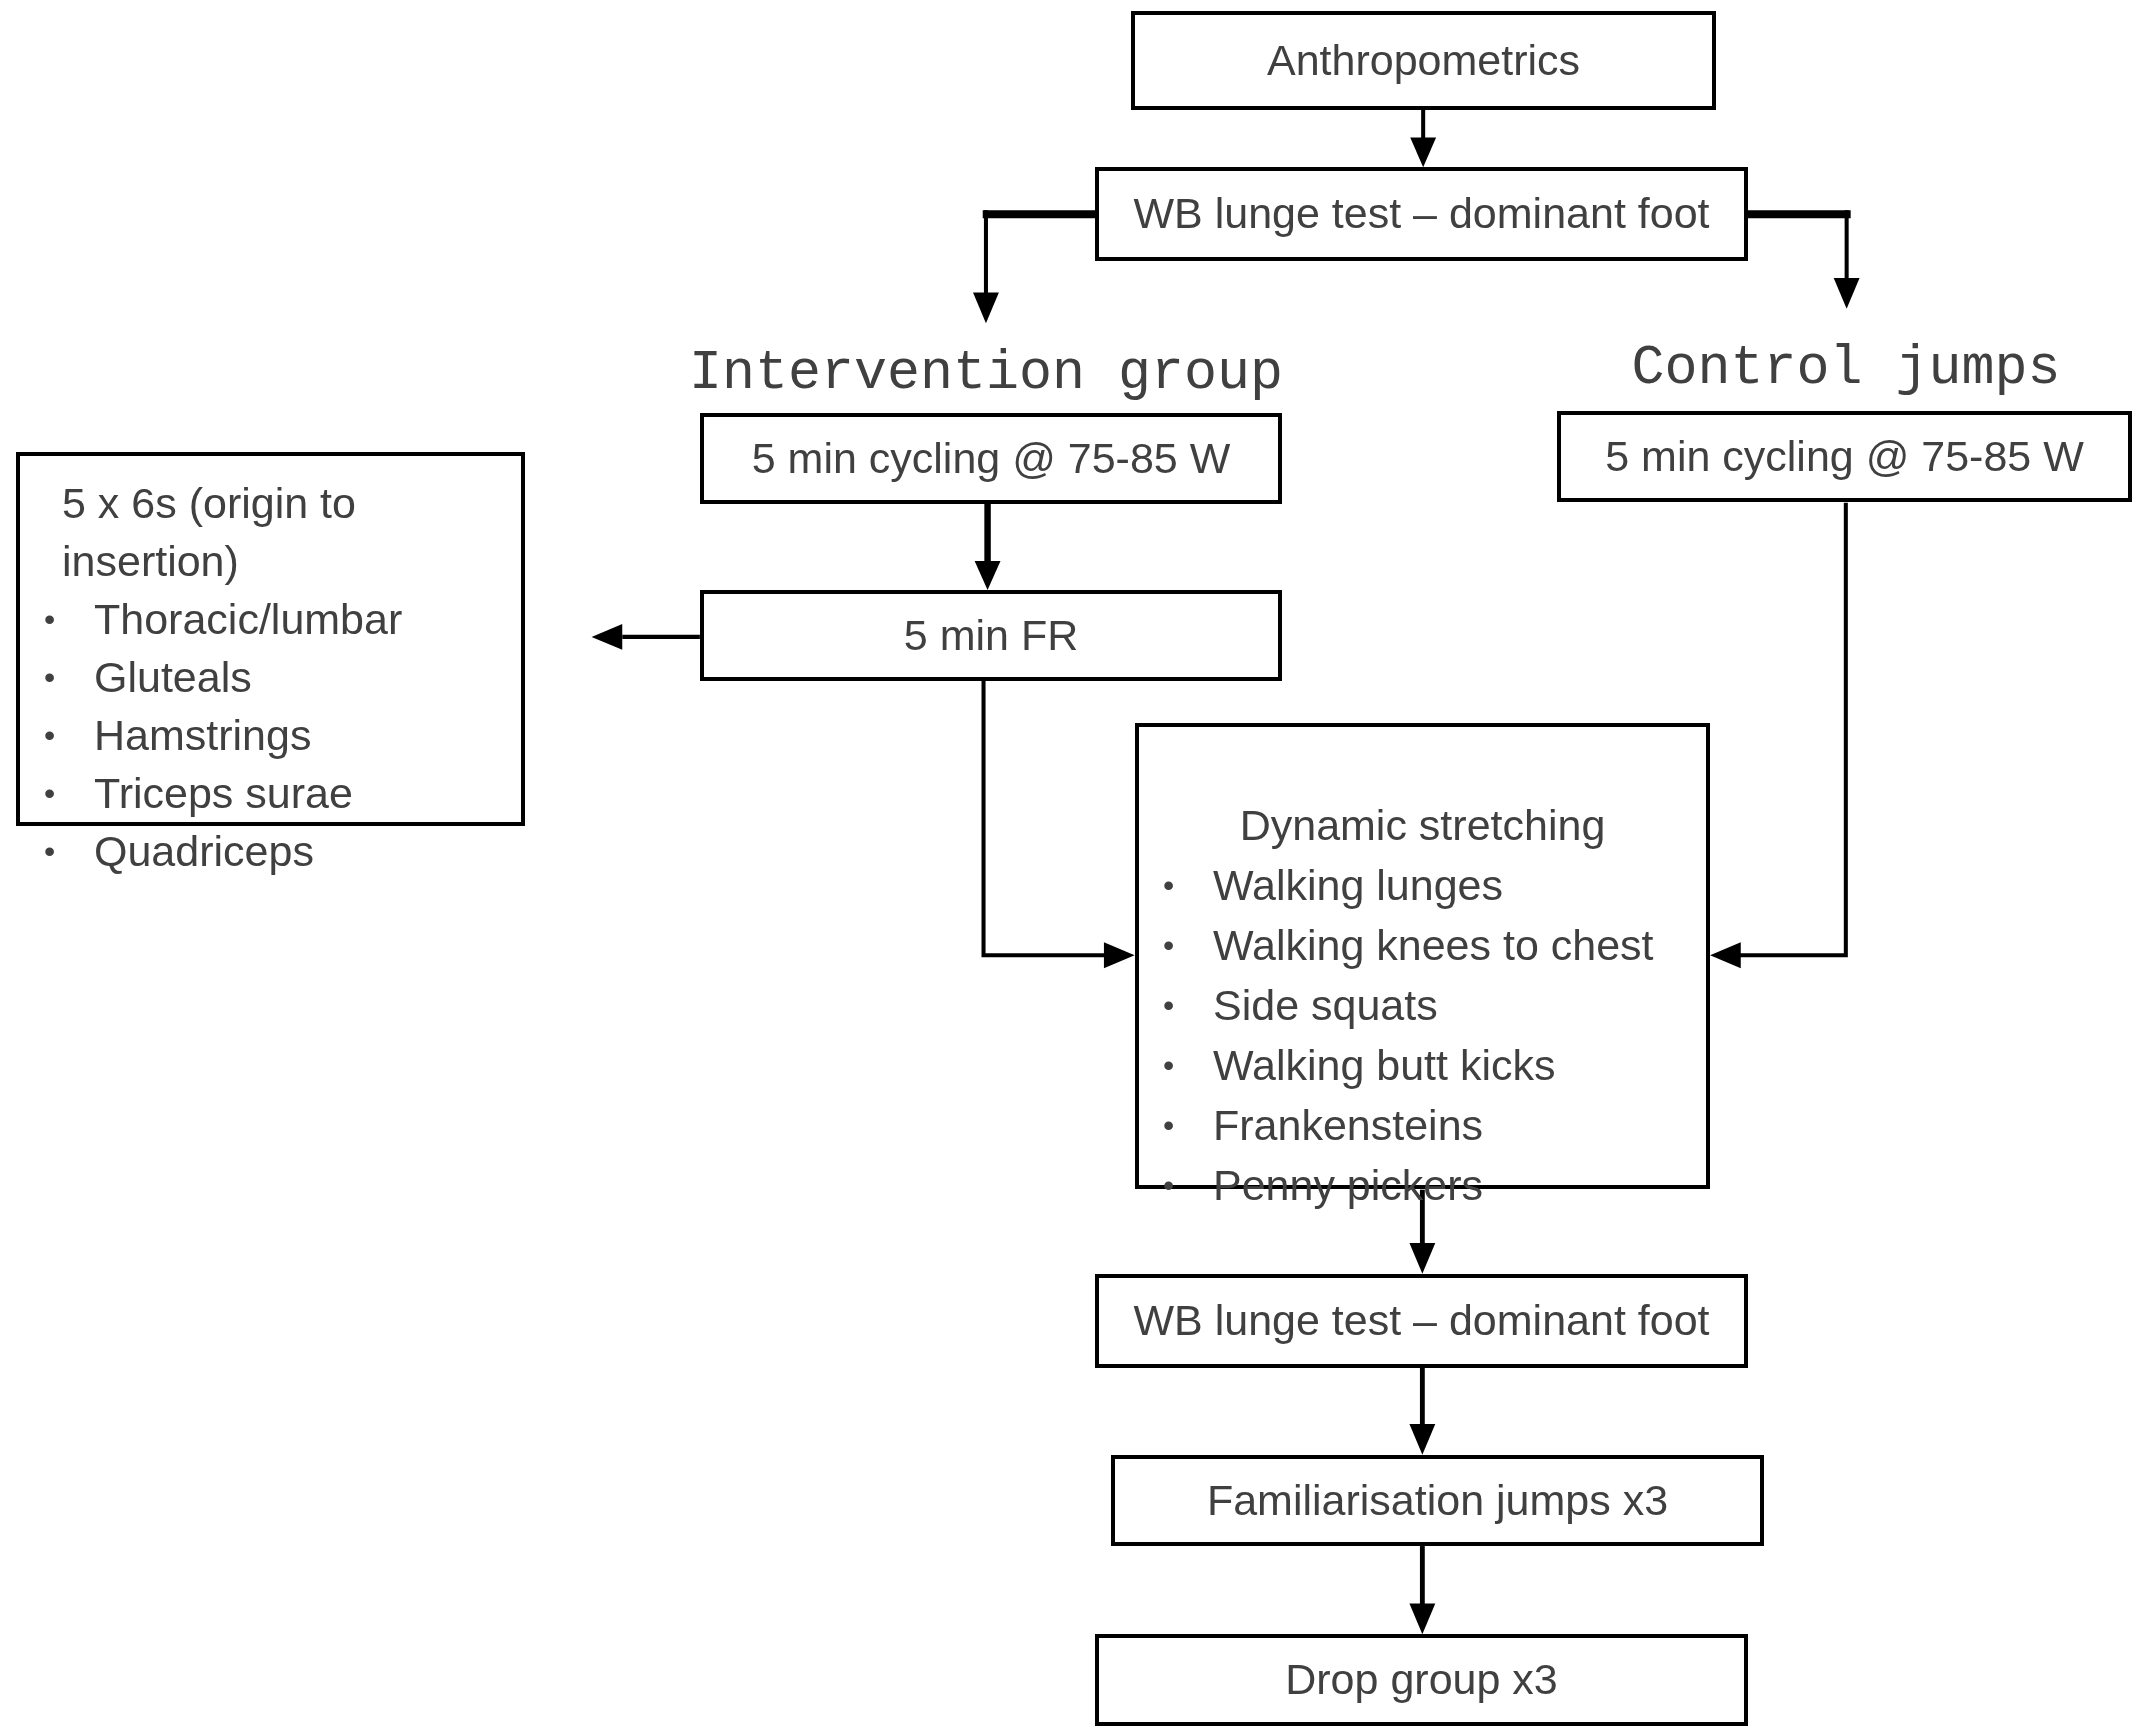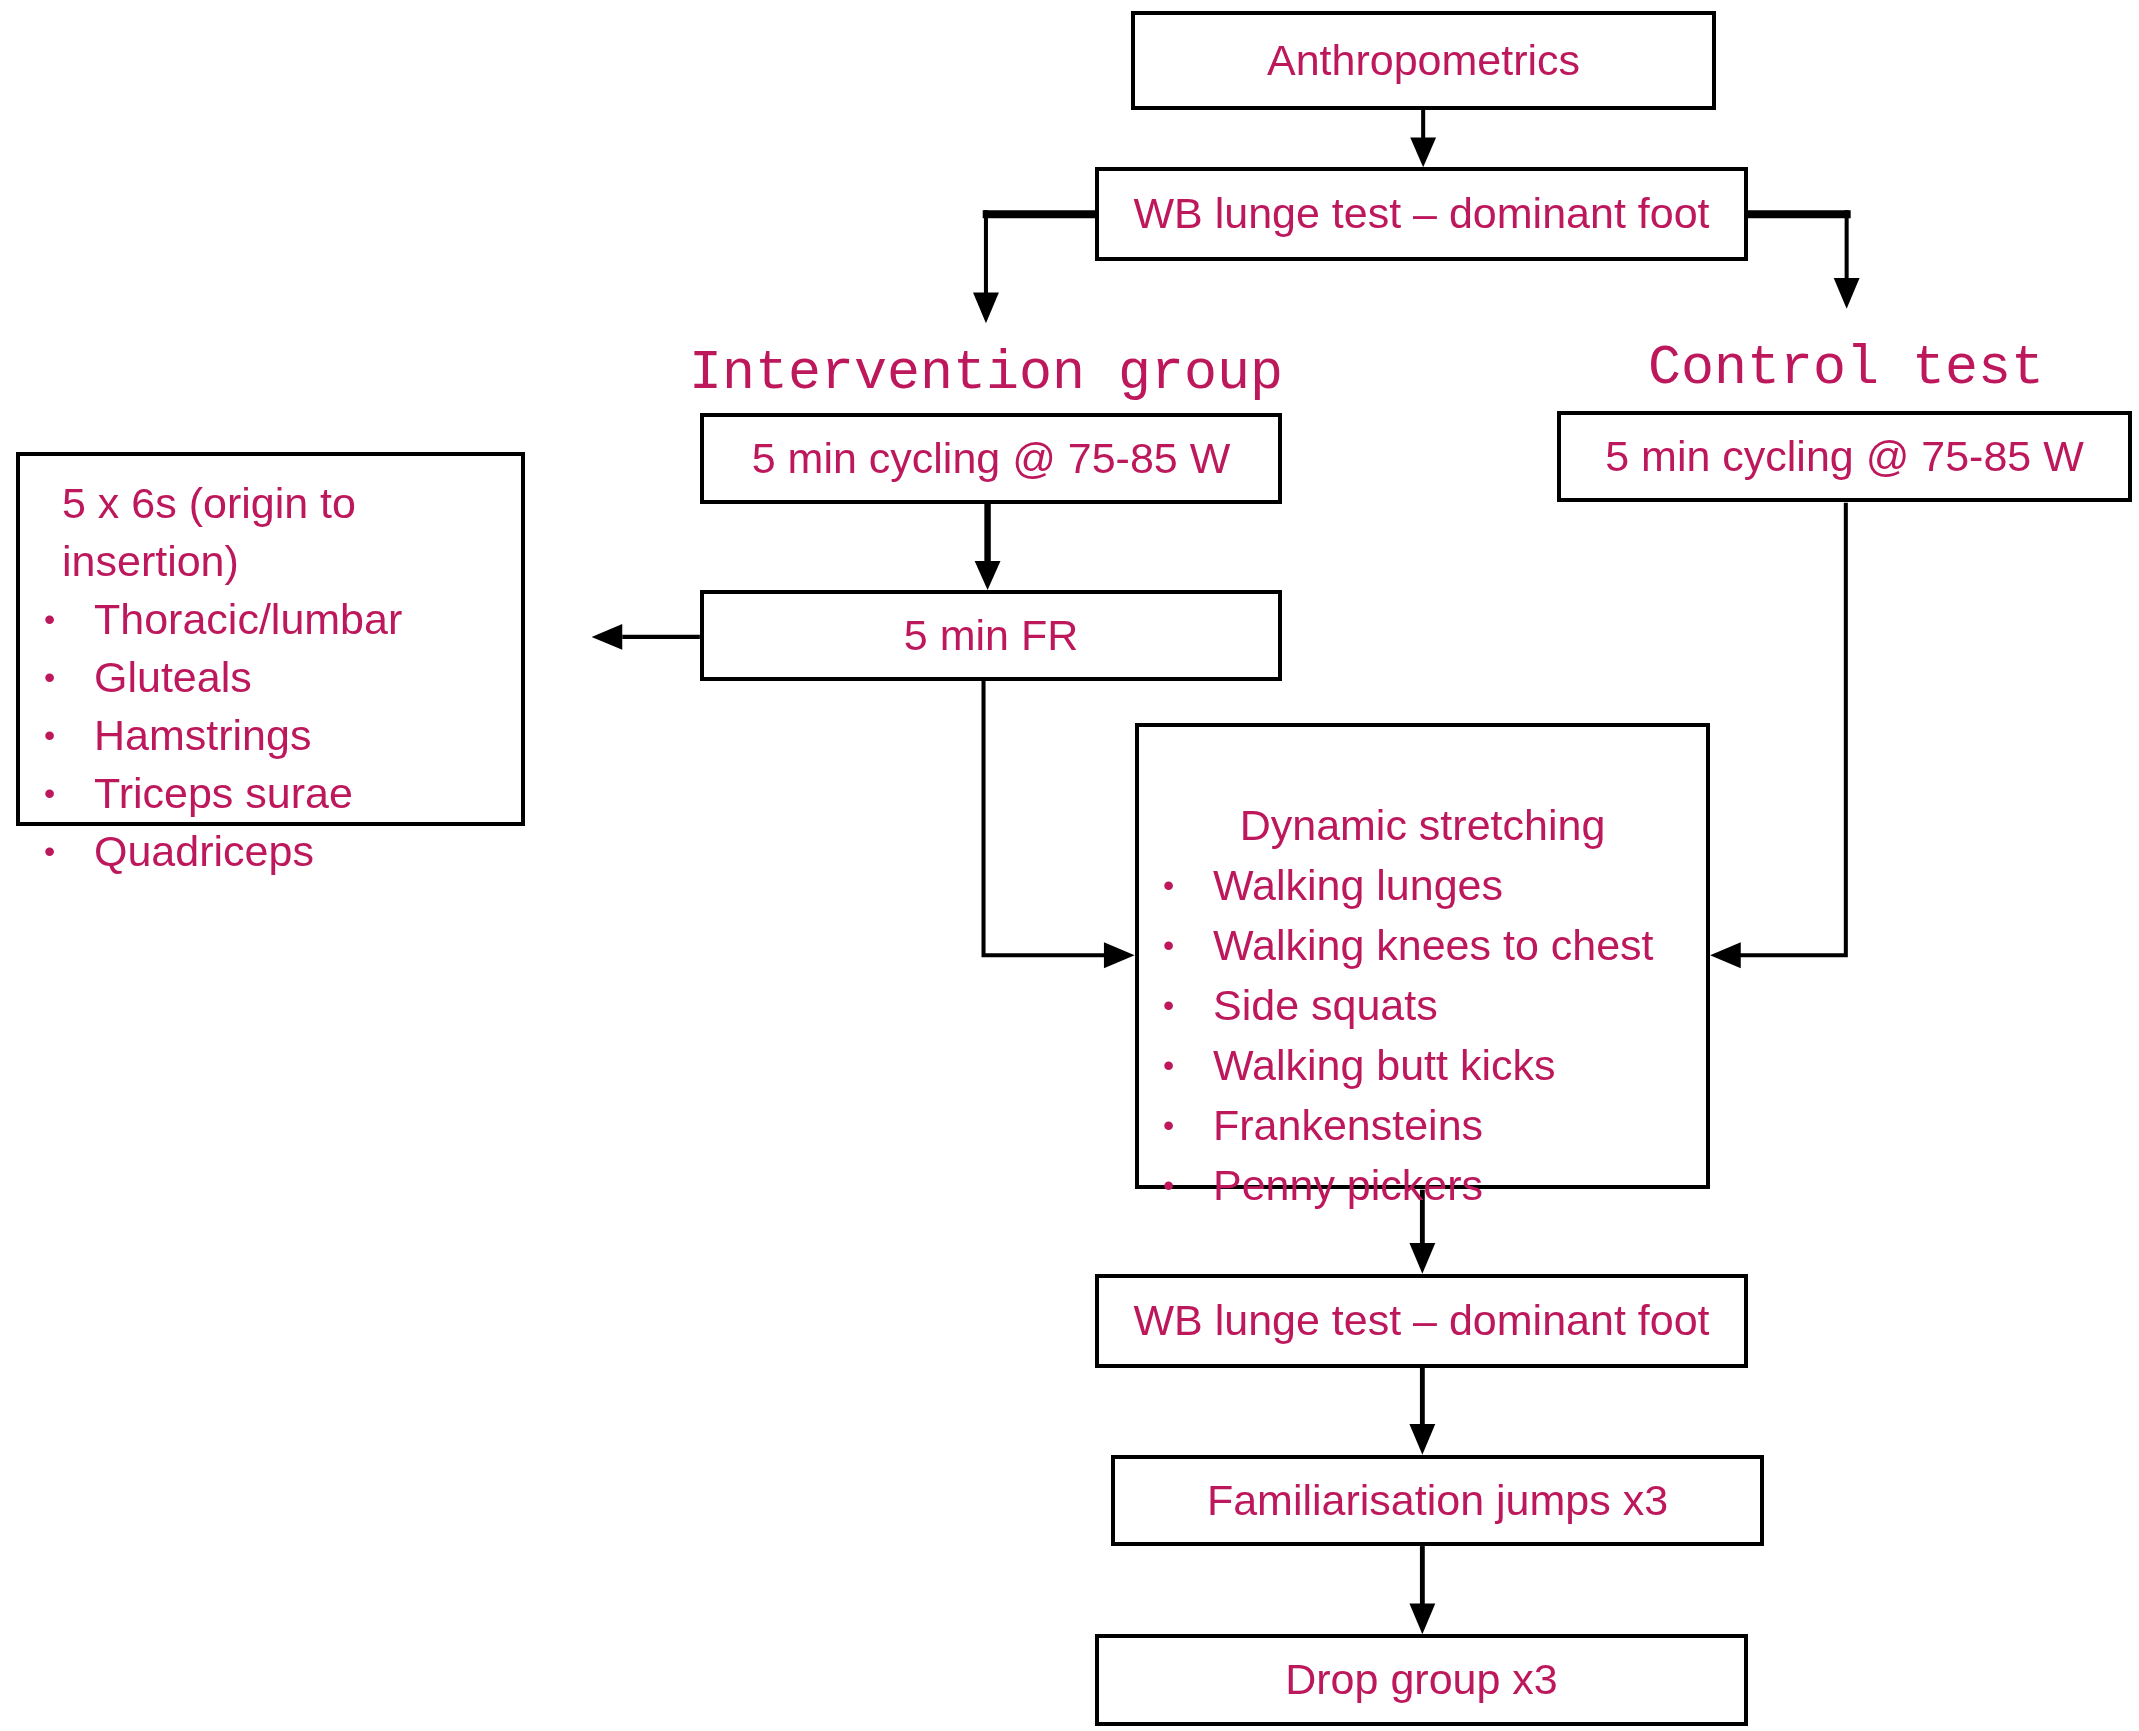--- a/index.html
+++ b/index.html
@@ -2,21 +2,21 @@
 <html style="font-size:13px"><head>
 <meta charset="utf-8">
 <style>
   html, body { margin: 0; padding: 0; background: #ffffff; }
   #canvas {
     position: relative;
     width: 2140px;
     height: 1732px;
     background: #ffffff;
     font-family: "Liberation Sans", sans-serif;
-    color: #be185d;
+    color: #404040;
     overflow: hidden;
   }
   #edges { position: absolute; left: 0; top: 0; }
   .node {
     position: absolute;
     box-sizing: border-box;
     background: #ffffff;
     border: 4.8px solid #000000;
     display: flex;
     align-items: center;
@@ -118,21 +118,21 @@
       </g>
     </g>
   </svg>
 
   <div class="node" style="left:1131px; top:11.3px; width:585px; height:99px;">Anthropometrics</div>
 
   <div class="node" style="left:1095px; top:167px; width:653px; height:94px;">WB lunge test – dominant foot</div>
 
   <div class="floating-label" style="left:768px; top:347px; width:436px; height:52px;">Intervention group</div>
 
-  <div class="floating-label" style="left:1628px; top:342px; width:436px; height:52px;">Control test</div>
+  <div class="floating-label" style="left:1628px; top:342px; width:436px; height:52px;">Control jumps</div>
 
   <div class="node" style="left:700px; top:413px; width:582px; height:91px;">5 min cycling @ 75-85 W</div>
 
   <div class="node" style="left:1557px; top:411px; width:575px; height:91px;">5 min cycling @ 75-85 W</div>
 
   <div class="list-node foam-box" style="left:16px; top:452px; width:509px; height:374px;">
     <div class="list-title">5 x 6s (origin to insertion)</div>
     <ul>
       <li>
         <span class="bullet-cell">•</span>

